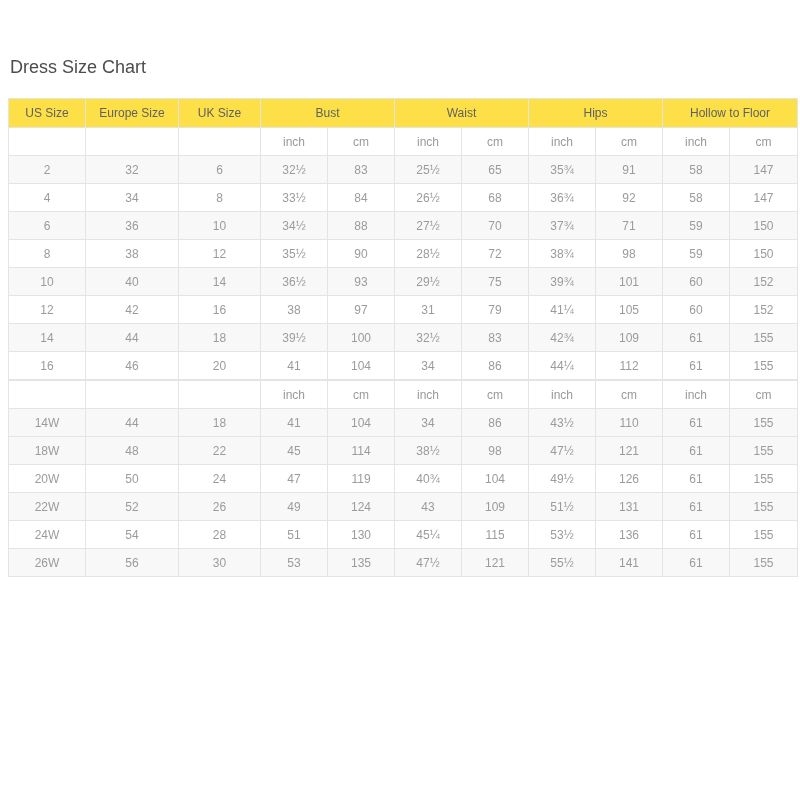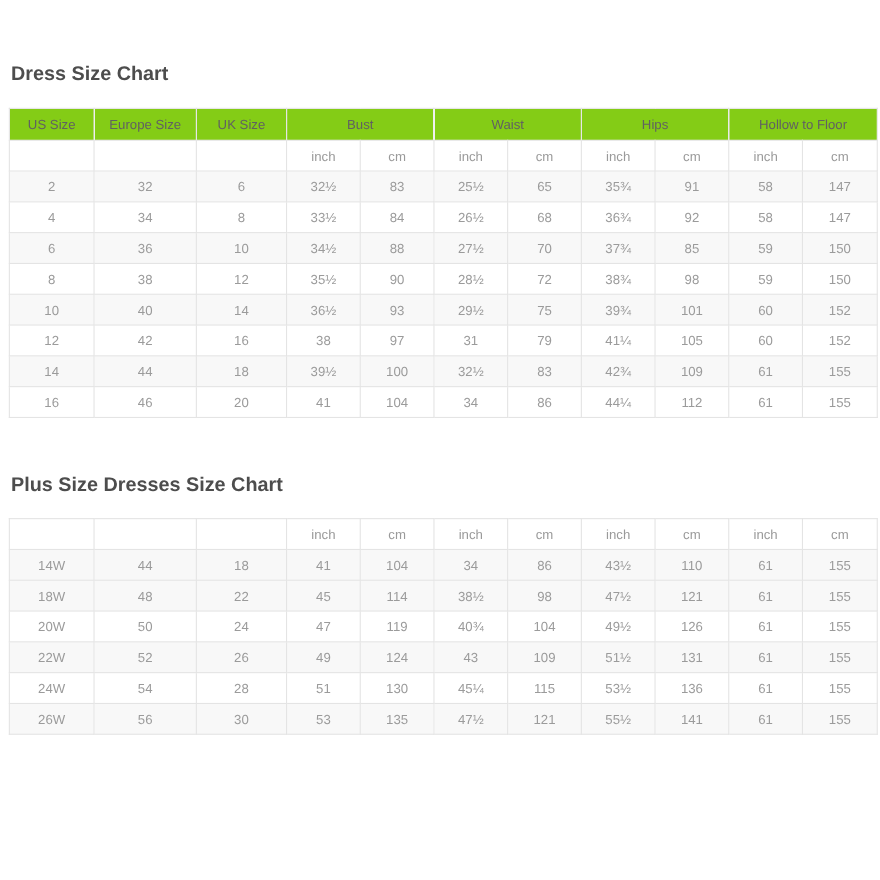--- a/index.html
+++ b/index.html
@@ -8,21 +8,21 @@
     padding: 0;
     background: #ffffff;
     width: 800px;
     height: 800px;
     font-family: "Liberation Sans", sans-serif;
     overflow: hidden;
   }
   .chart-title {
     font-size: 18px;
     line-height: 21px;
-    font-weight: bold;
+    font-weight: normal;
     color: #4d4d4d;
     margin: 0 0 0 10px;
     padding: 0;
   }
   #title-1 { margin-top: 57px; margin-bottom: 20px; }
   #title-2 { margin-top: 50px; margin-bottom: 20px; }
   table.size-table {
     border-collapse: collapse;
     table-layout: fixed;
     margin-left: 8px;
@@ -33,21 +33,21 @@
     padding: 0;
     text-align: center;
     vertical-align: middle;
     font-weight: normal;
     font-size: 12px;
     height: 28px;
     overflow: hidden;
     white-space: nowrap;
   }
   .size-table thead tr.group-row th {
-    background: #84cc16;
+    background: #fde047;
     color: #616161;
     height: 29px;
   }
   .size-table thead tr.unit-row th {
     background: #ffffff;
     color: #9a9a9a;
     margin-left: 36px;
   }
   .size-table tbody td {
     color: #9b9b9b;
@@ -129,21 +129,21 @@
         </tr>
         <tr class="striped">
           <td>6</td>
           <td>36</td>
           <td>10</td>
           <td>34½</td>
           <td>88</td>
           <td>27½</td>
           <td>70</td>
           <td>37¾</td>
-          <td>85</td>
+          <td>71</td>
           <td>59</td>
           <td>150</td>
         </tr>
         <tr>
           <td>8</td>
           <td>38</td>
           <td>12</td>
           <td>35½</td>
           <td>90</td>
           <td>28½</td>
@@ -203,21 +203,20 @@
           <td>44¼</td>
           <td>112</td>
           <td>61</td>
           <td>155</td>
         </tr>
       </tbody>
     </table>
 </section>
 
 <section>
-  <h2 id="title-2" class="chart-title">Plus Size Dresses Size Chart</h2>
   <table class="size-table">
       <colgroup>
         <col style="width: 77px;">
         <col style="width: 93px;">
         <col style="width: 82px;">
         <col style="width: 67px;">
         <col style="width: 67px;">
         <col style="width: 67px;">
         <col style="width: 67px;">
         <col style="width: 67px;">

